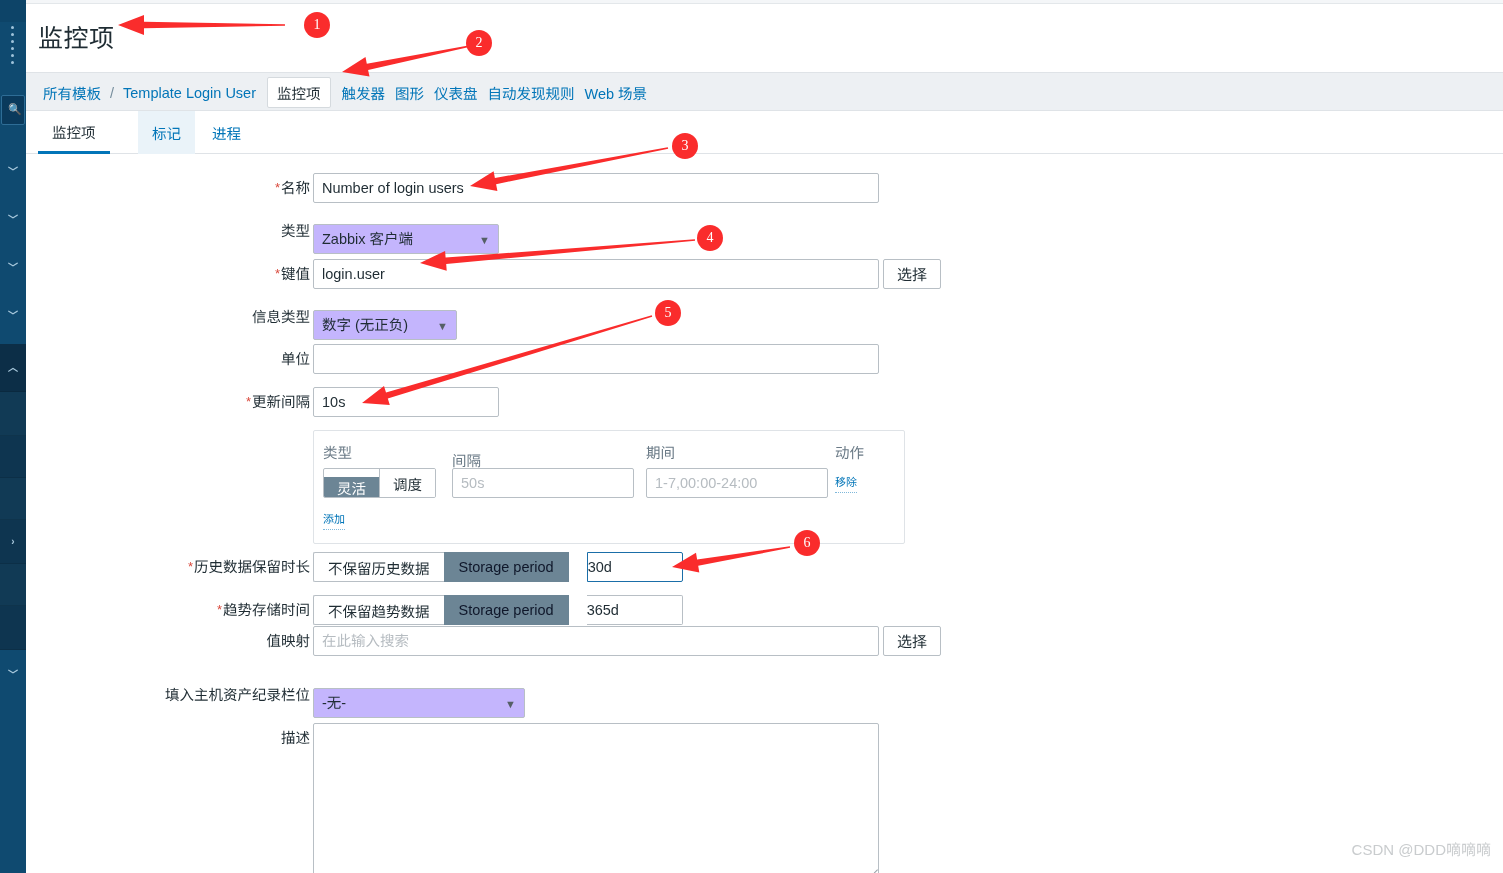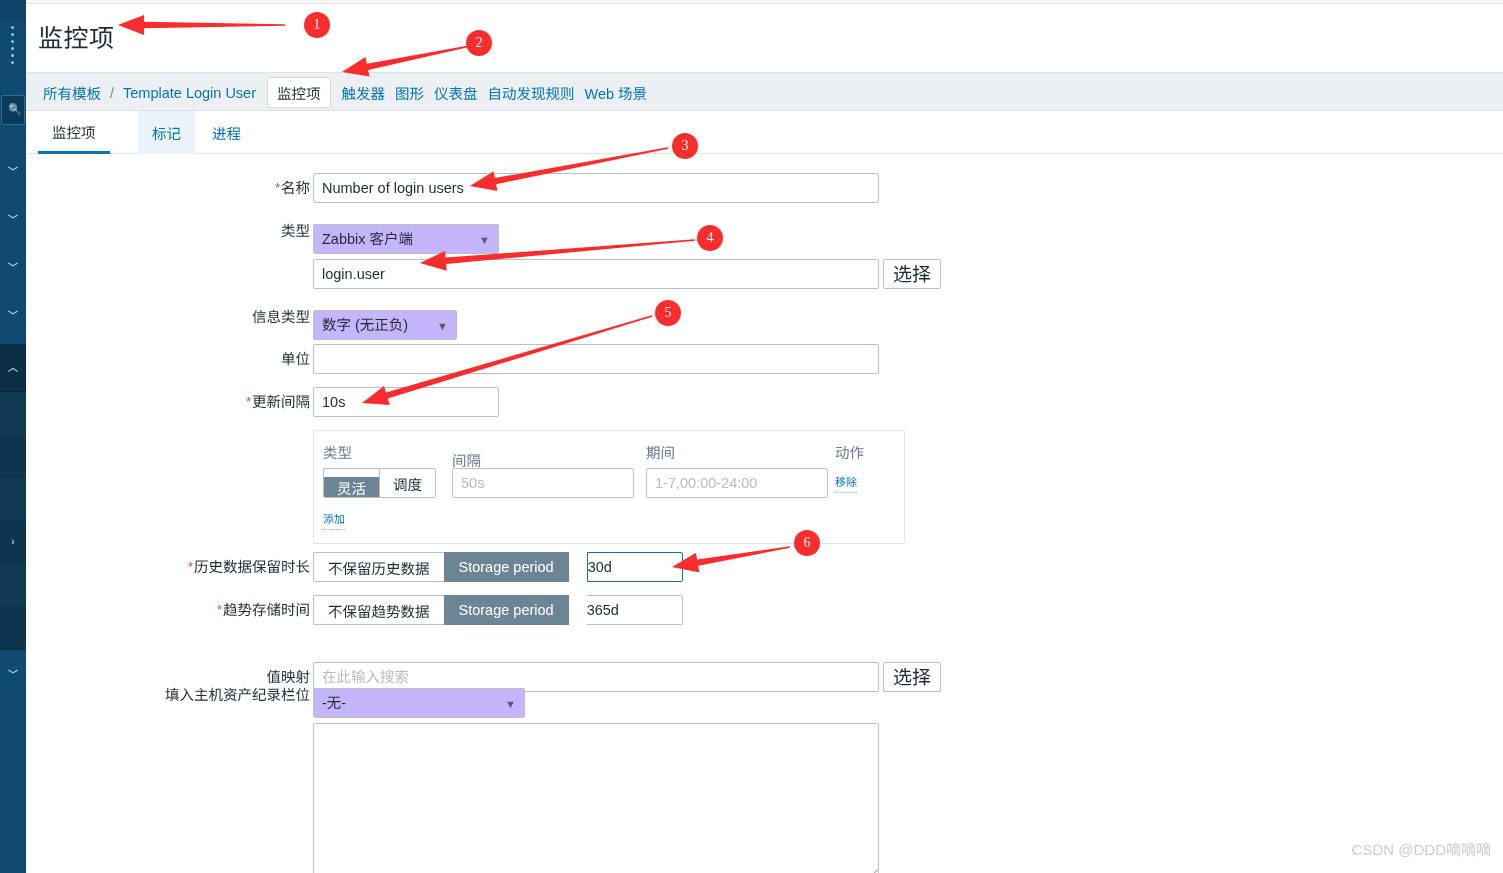--- a/index.html
+++ b/index.html
@@ -217,21 +217,21 @@
     color: #555f66;
   }
   .selbtn {
     position: absolute;
     top: 0;
     width: 58px; height: 30px;
     border: 1px solid #b8bfc5;
     border-radius: 2px;
     background: #ffffff;
     color: #1f2c33;
-    font-size: 19px;
+    font-size: 15px;
     line-height: 28px;
     text-align: center;
     cursor: pointer;
     font-family: inherit;
   }
 
   
   #ciwrap {
     position: absolute;
     left: 287px;
@@ -292,21 +292,21 @@
     border: 1px solid #b8bfc5;
     font-size: 14.5px;
     background: #ffffff;
     color: #1f2c33;
     padding: 0 14px;
     white-space: nowrap;
     cursor: pointer;
   }
   .periodgroup .pseg.on {
     background: #6c8595;
-    color: #ffffff;
+    color: #0f172a;
     border-color: #6c8595;
   }
   .periodgroup .pseg:first-child {
     border-radius: 2px 0 0 2px;
     border-right: none;
   }
   .periodgroup .pinput {
     width: 96px; height: 30px;
     border: 1px solid #b8bfc5;
     border-left: none;
@@ -459,20 +459,21 @@
 
       <div class="frow" style="top:62px;">
         <div class="flabel"><span>类型</span></div>
         <div class="fselect" style="width:186px;">
           <span>Zabbix 客户端</span>
           <span class="caret">▼</span>
         </div>
       </div>
 
       <div class="frow" style="top:105px;">
+        <div class="flabel"><span class="req">*</span><span>键值</span></div>
         <input class="finput" style="width: 566px;" value="login.user">
         <button class="selbtn" style="left:857px;">选择</button>
       </div>
 
       <div class="frow" style="top:148px;">
         <div class="flabel"><span>信息类型</span></div>
         <div class="fselect" style="width:144px;">
           <span>数字 (无正负)</span>
           <span class="caret">▼</span>
         </div>
@@ -521,35 +522,36 @@
 
       <div class="frow" style="top:441px;">
         <div class="flabel"><span class="req">*</span><span>趋势存储时间</span></div>
         <div class="periodgroup">
           <div class="pseg">不保留趋势数据</div>
           <div class="pseg on">Storage period</div>
           <input class="pinput" value="365d" style="">
         </div>
       </div>
 
-      <div class="frow" style="top:508px;">
+      <div class="frow" style="top:472px;">
         <div class="flabel"><span>值映射</span></div>
         <input class="finput" style="width: 566px;" placeholder="在此输入搜索">
         <button class="selbtn" style="left:857px;">选择</button>
       </div>
 
       <div class="frow" style="top:526px;">
         <div class="flabel"><span>填入主机资产纪录栏位</span></div>
         <div class="fselect" style="width:212px;">
           <span>-无-</span>
           <span class="caret">▼</span>
         </div>
       </div>
 
       <div class="frow" style="top:569px; height:160px;">
+        <div class="flabel"><span>描述</span></div>
         <textarea id="descarea" style="top: 0px;"></textarea>
         <div id="descgrip" style="left:841px; top:140px;"></div>
       </div>
 
     </div>
 
     <div id="watermark">CSDN @DDD嘀嘀嘀</div>
   </div>
 
   <svg id="annots" viewBox="0 0 1503 873" width="1503" height="873" xmlns="http://www.w3.org/2000/svg">

